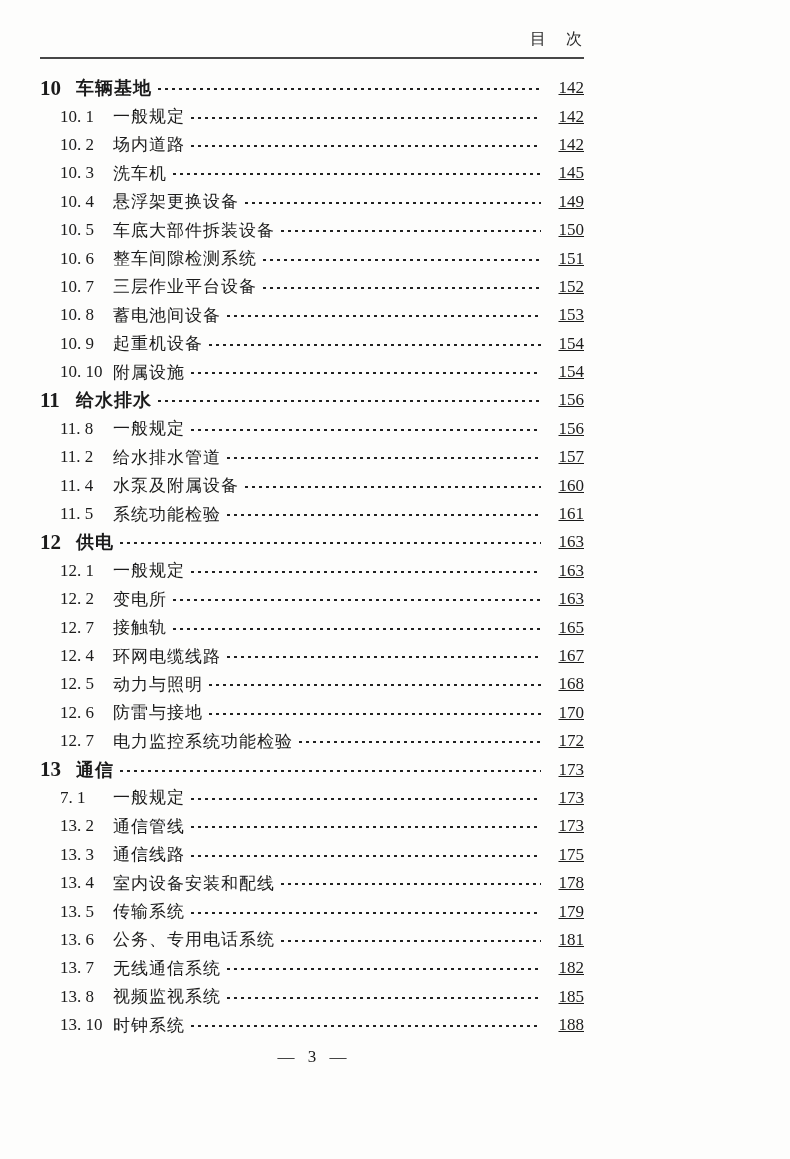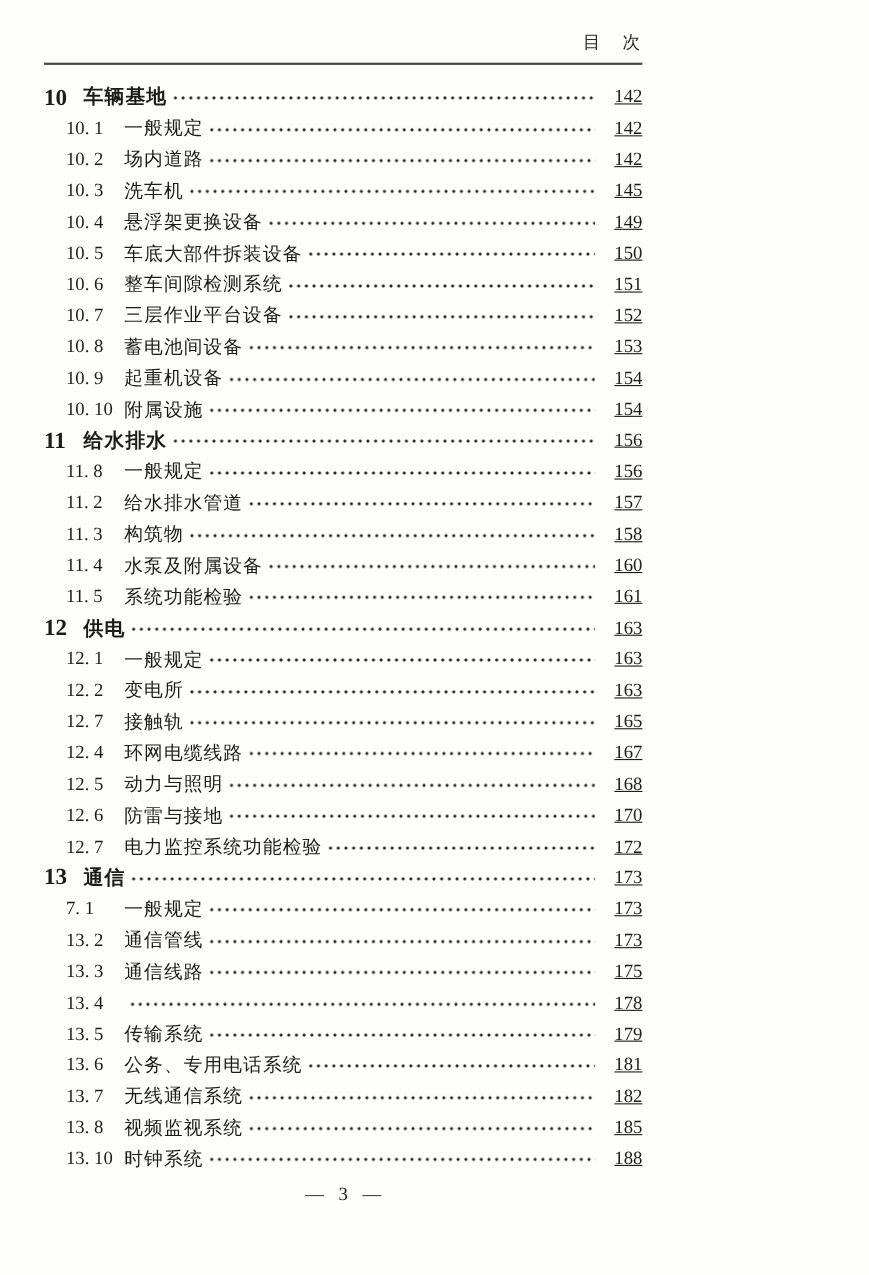--- a/index.html
+++ b/index.html
@@ -200,26 +200,20 @@
     <span class="pagenum">156</span>
   </div>
 
   <div class="toc-row l2">
     <span class="num">11. 2</span>
     <span class="title">给水排水管道</span>
     <span class="leader"></span>
     <span class="pagenum">157</span>
   </div>
 
-  <div class="toc-row l2">
-    <span class="num">11. 3</span>
-    <span class="title">构筑物</span>
-    <span class="leader"></span>
-    <span class="pagenum">158</span>
-  </div>
 
   <div class="toc-row l2">
     <span class="num">11. 4</span>
     <span class="title">水泵及附属设备</span>
     <span class="leader"></span>
     <span class="pagenum">160</span>
   </div>
 
   <div class="toc-row l2">
     <span class="num">11. 5</span>
@@ -307,20 +301,21 @@
 
   <div class="toc-row l2">
     <span class="num">13. 3</span>
     <span class="title">通信线路</span>
     <span class="leader"></span>
     <span class="pagenum">175</span>
   </div>
 
   <div class="toc-row l2">
     <span class="num">13. 4</span>
+    <span class="title">室内设备安装和配线</span>
     <span class="leader"></span>
     <span class="pagenum">178</span>
   </div>
 
   <div class="toc-row l2">
     <span class="num">13. 5</span>
     <span class="title">传输系统</span>
     <span class="leader"></span>
     <span class="pagenum">179</span>
   </div>

